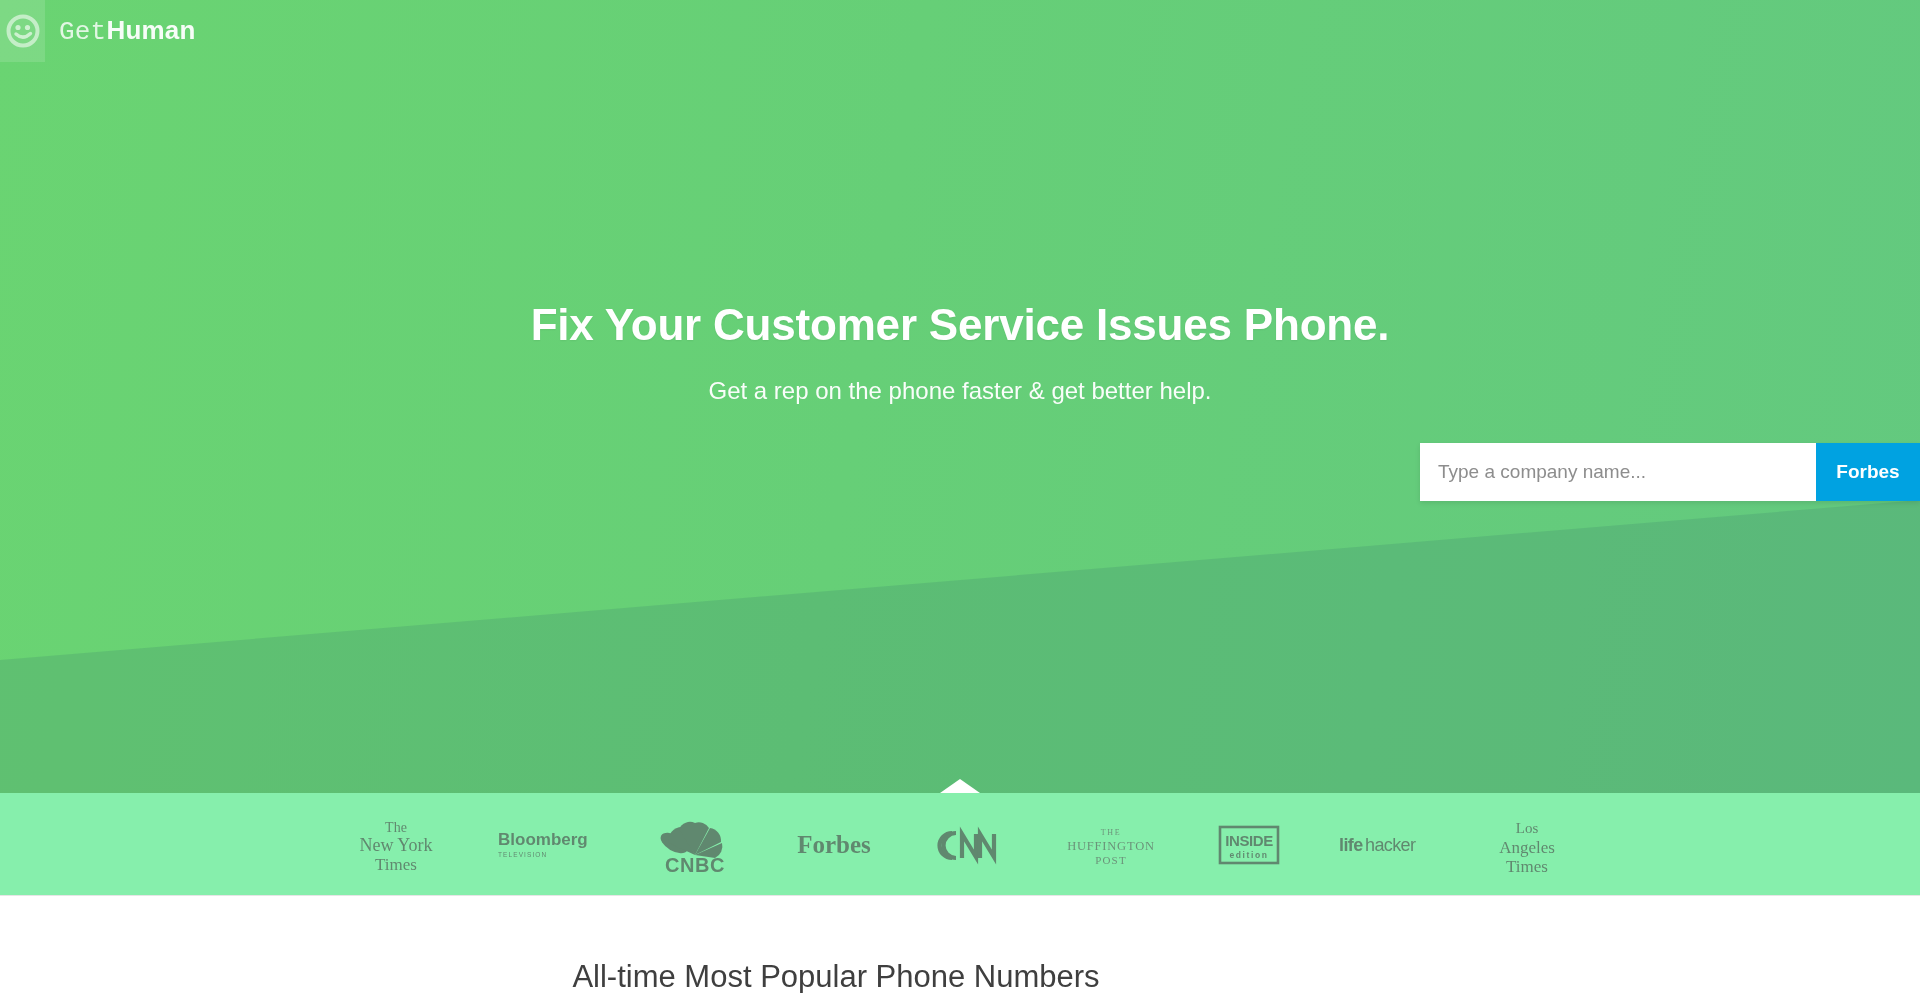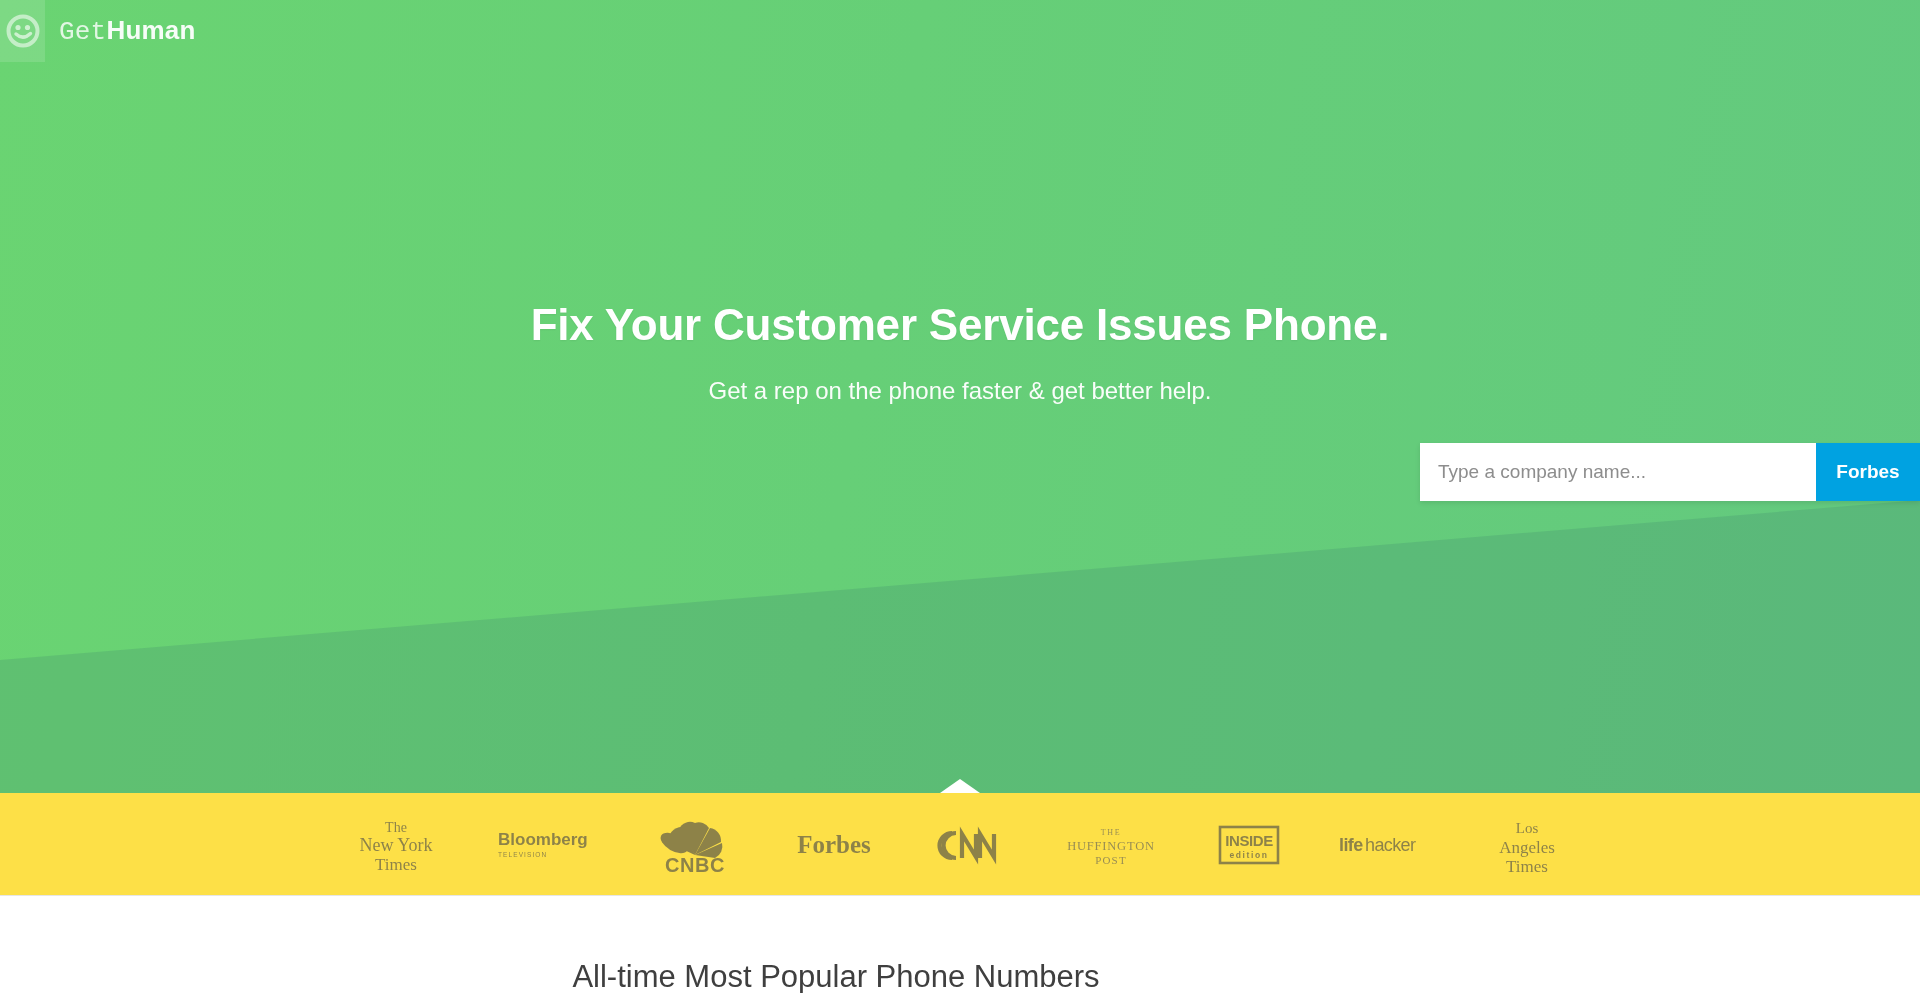--- a/index.html
+++ b/index.html
@@ -152,21 +152,21 @@
     font-size: 19px;
     font-weight: 700;
     cursor: pointer;
   }
 
   
   .press-strip {
     position: relative;
     width: 1920px;
     height: 103px;
-    background: #fde047;
+    background: #86efac;
     display: flex;
     align-items: center;
     justify-content: center;
     gap: 0;
   }
 
   .press-row {
     display: flex;
     align-items: center;
     justify-content: space-between;

